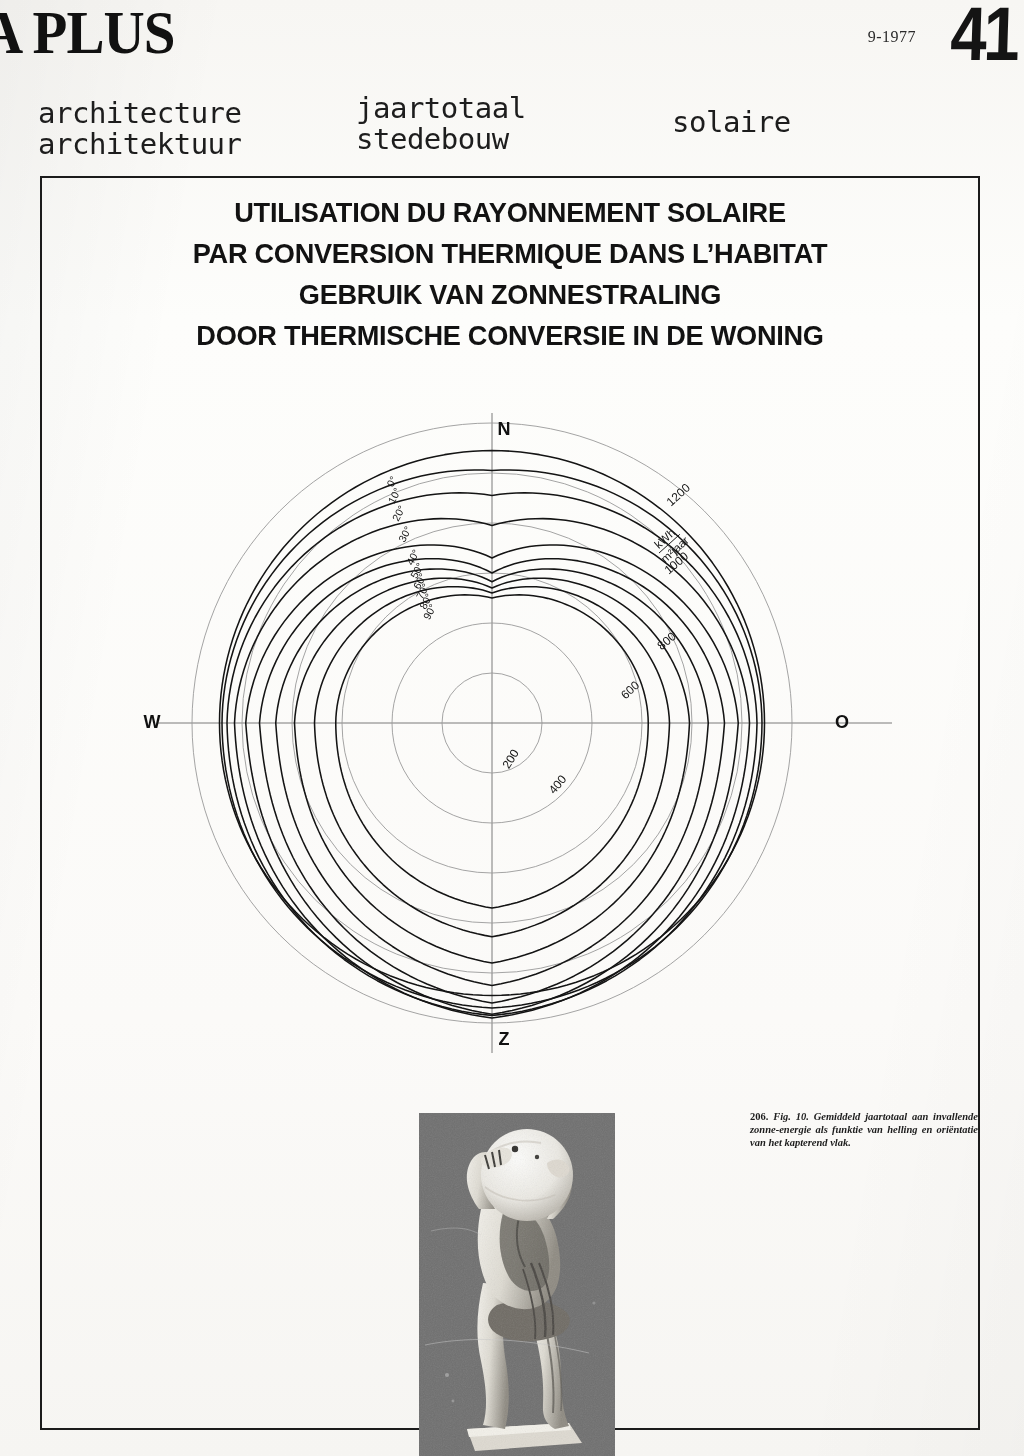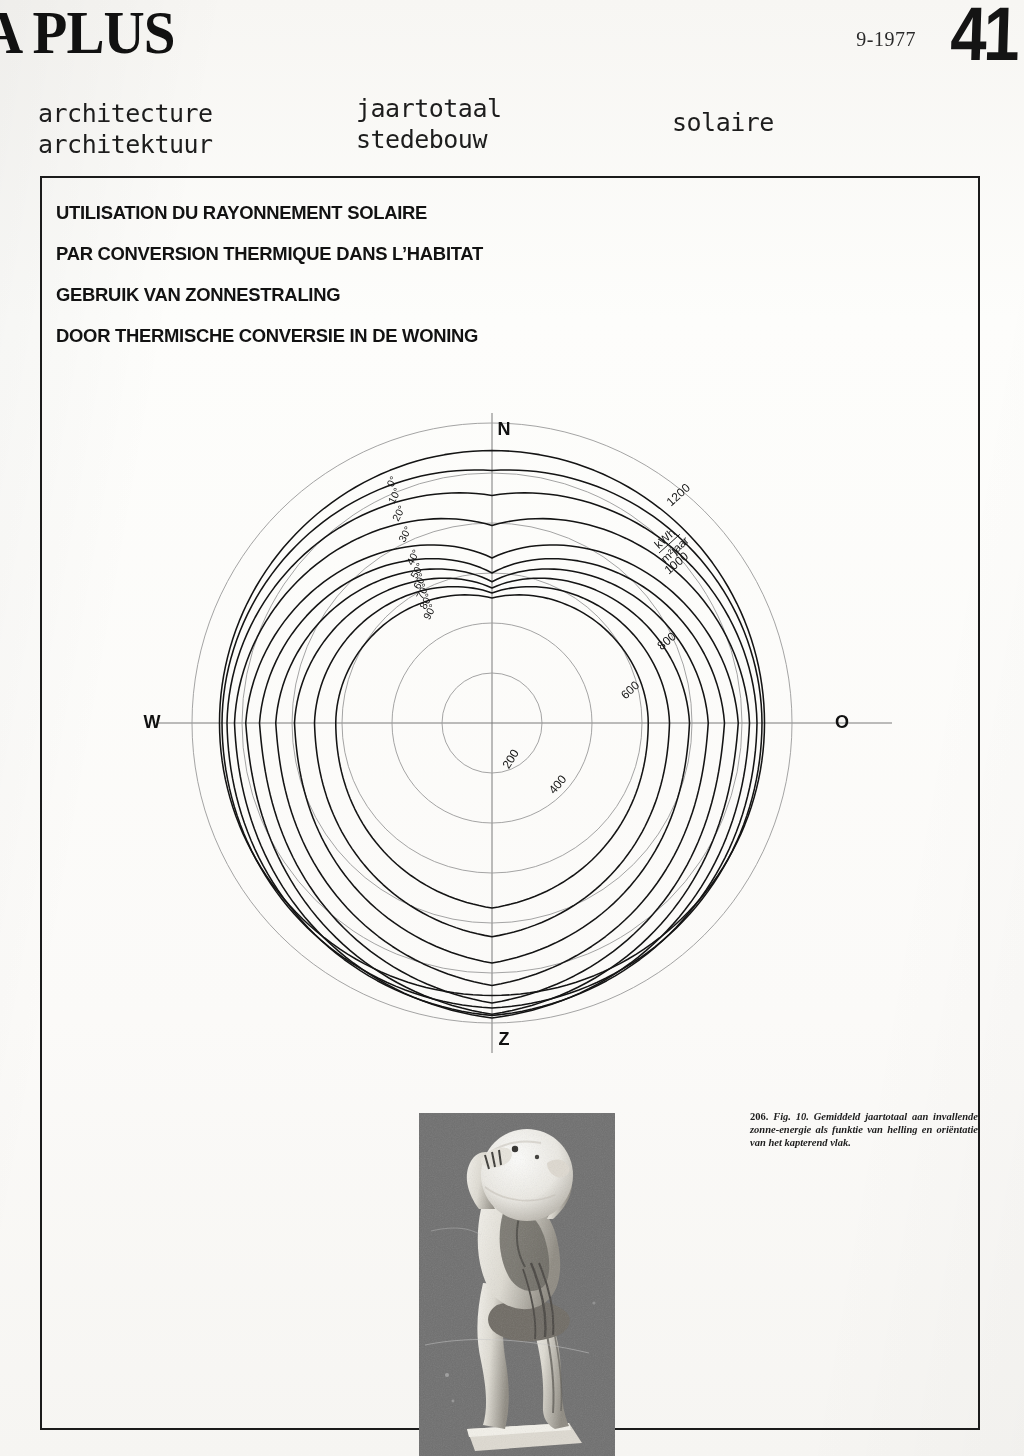--- a/index.html
+++ b/index.html
@@ -44,21 +44,21 @@
     transform: scaleX(0.92);
     transform-origin: left top;
     white-space: nowrap;
   }
 
   #issue-date {
     position: absolute;
     right: 108px;
     top: 28px;
     font-family: "Liberation Serif", serif;
-    font-size: 20px;
+    font-size: 16px;
     color: #2a2a2a;
     letter-spacing: 0.5px;
   }
   #page-number {
     position: absolute;
     right: 6px;
     top: -6px;
     font-family: "Liberation Sans", sans-serif;
     font-weight: bold;
     font-size: 76px;
@@ -66,21 +66,21 @@
     line-height: 80px;
     transform: scaleX(0.86) skewX(-2deg);
     transform-origin: right top;
     letter-spacing: -4px;
   }
 
   
   .subject {
     position: absolute;
     font-family: "DejaVu Sans Mono", monospace;
-    font-size: 25px;
+    font-size: 29px;
     color: #1d1d1d;
     line-height: 31px;
     white-space: pre;
     letter-spacing: -0.5px;
   }
   #subj-arch   { left: 38px;  top: 98px; }
   #subj-urb    { left: 356px; top: 93px; }
   #subj-design { left: 672px; top: 107px; }
 
   
@@ -94,23 +94,24 @@
     box-sizing: border-box;
     background: transparent;
   }
 
   
   #title-block {
     position: absolute;
     left: 0;
     top: 14px;
     width: 100%;
+    text-align: center;
     font-family: "Liberation Sans", sans-serif;
     font-weight: bold;
-    font-size: 19px;
+    font-size: 28px;
     line-height: 41px;
     color: #121212;
     letter-spacing: -0.3px;
   }
   #title-block .tline { display: block; transform: scaleX(0.97); }
 
   
   #diagram-wrap {
     position: absolute;
     left: 60px;

